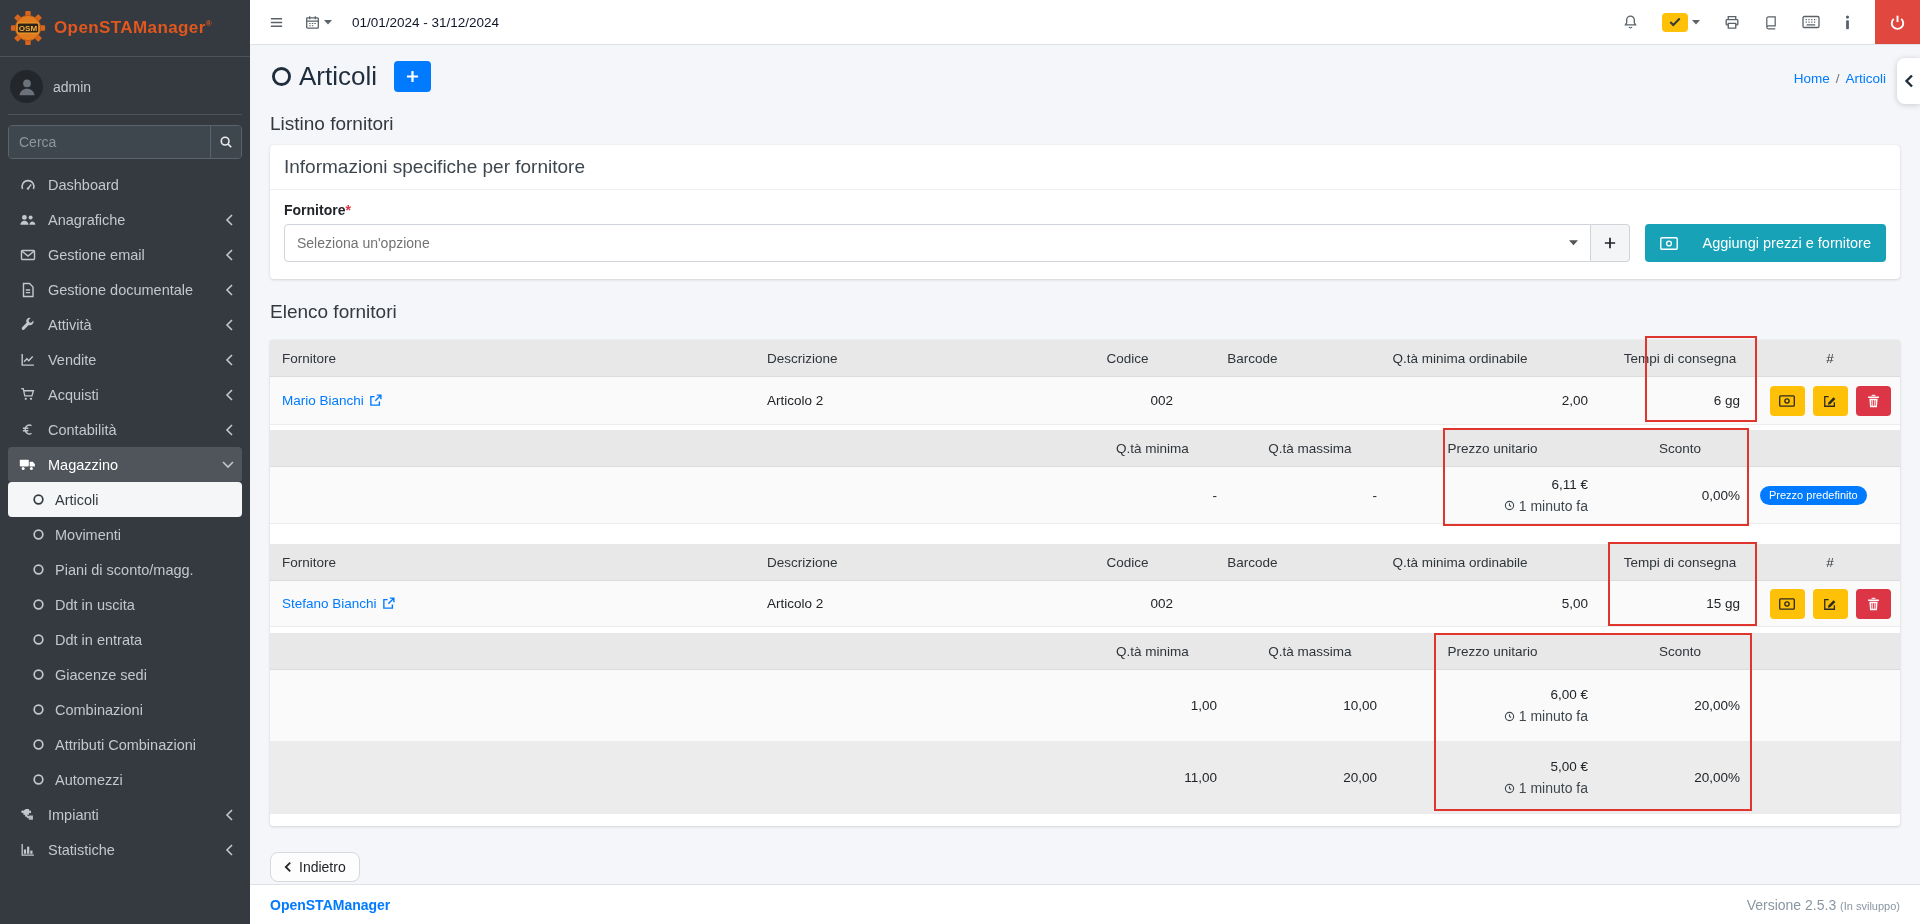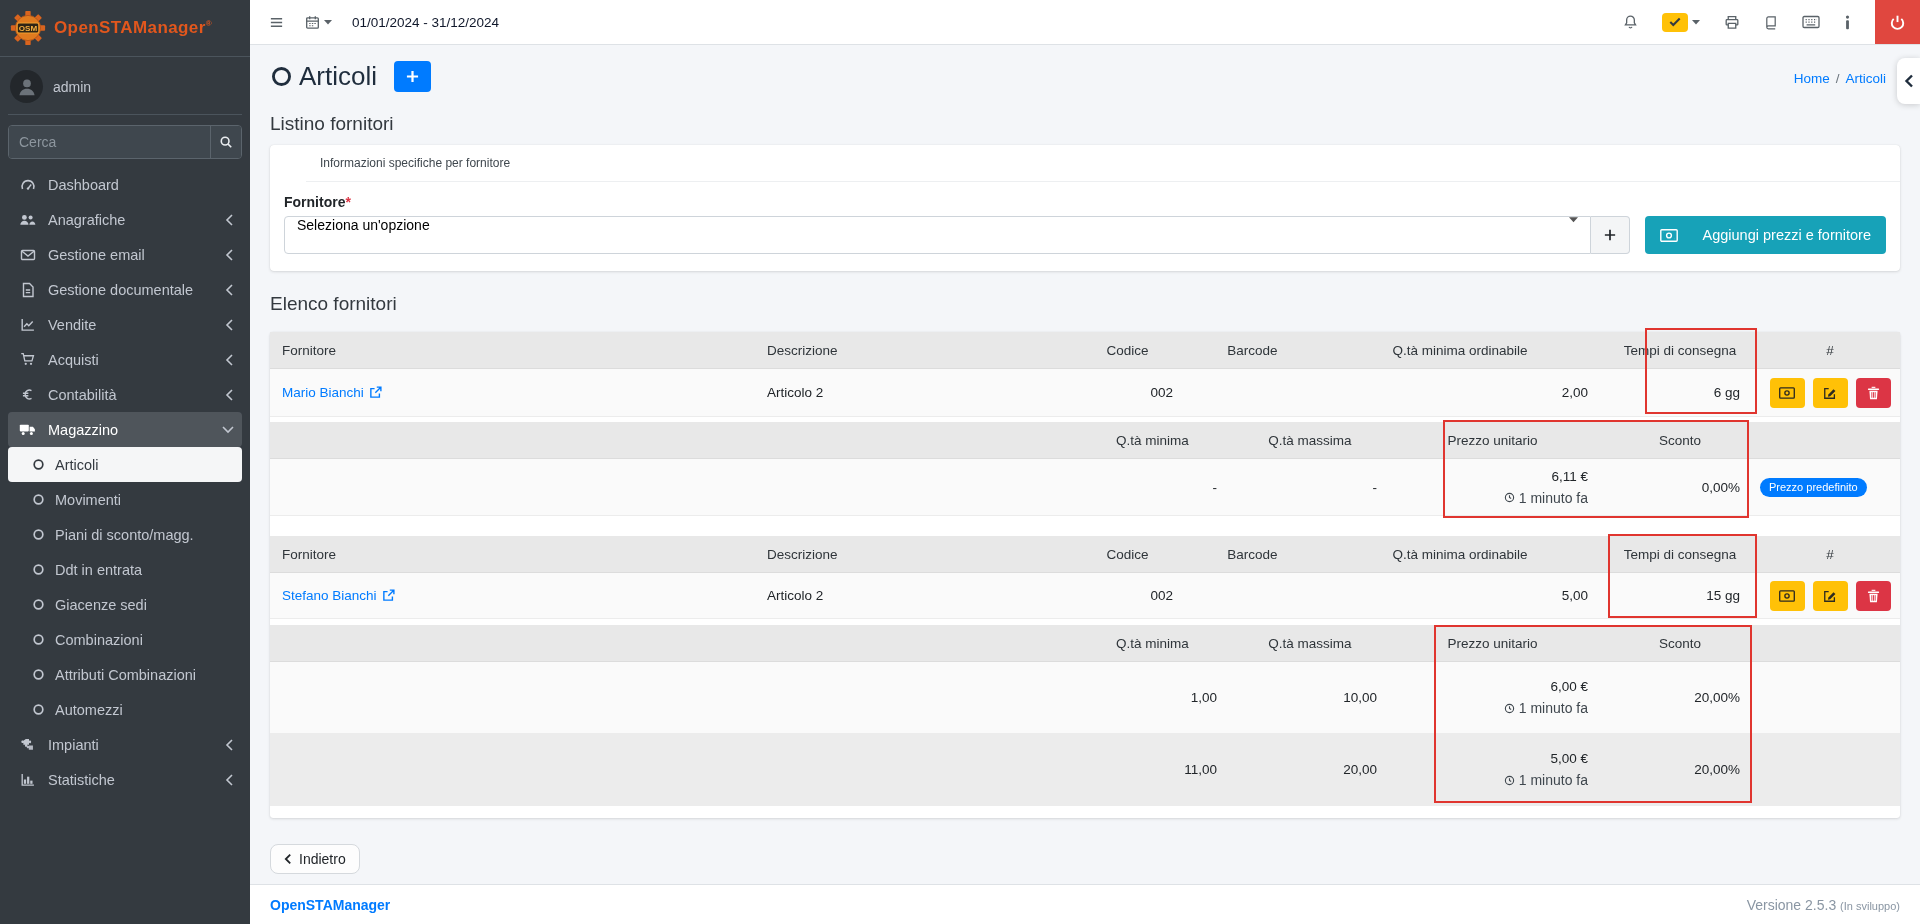--- a/index.html
+++ b/index.html
@@ -91,29 +91,29 @@
   .breadcrumb .sep { margin:0 6px; color:#6c757d; }
 
   .section-h { font-size:19px; font-weight:400; color:#33393f; }
   .section-h.first { margin:12px 0 10px; }
   .section-h.second { margin:22px 0 0; }
 
   .card {
     background:#fff; border-radius:4px;
     box-shadow:0 0 1px rgba(0,0,0,.12), 0 1px 3px rgba(0,0,0,.12);
   }
-  .card-header { padding:11px 14px; border-bottom:1px solid #edeff1; font-size:12px; color:#3f474e;margin-left:36px; }
+  .card-header { padding:11px 14px; border-bottom:1px solid #edeff1; font-size:19px; color:#3f474e; }
   .card-body { padding:12px 14px 17px; }
   .field-label { font-weight:700; font-size:14px; color:#212529; }
   .req { color:#dc3545; }
   .select-row { display:flex; align-items:center; margin-top:6px; }
   .fake-select {
     flex:1; height:38px; border:1px solid #ced4da; border-radius:4px 0 0 4px; background:#fff;
-    display:flex; align-items:flex-start; justify-content:space-between; padding:0 12px;
-    color:#000000; cursor:pointer; font-size:14px;
+    display:flex; align-items:center; justify-content:space-between; padding:0 12px;
+    color:#737373; cursor:pointer; font-size:14px;
   }
   .fake-select .caret { color:#555; }
   .addon-plus {
     width:39px; height:38px; border:1px solid #ced4da; border-left:0; border-radius:0 4px 4px 0;
     background:#f4f5f6; color:#212529; display:flex; align-items:center; justify-content:center; cursor:pointer;
   }
   .teal-btn {
     margin-left:15px; height:38px; padding:0 15px; background:#17a2b8; border:0; border-radius:4px;
     color:#fff; font-size:14.5px; display:flex; align-items:center; gap:25px; cursor:pointer;
     font-family:inherit; white-space:nowrap;
@@ -270,20 +270,33 @@
         </span>
       <span>Gestione documentale</span>
       <span class="chev">
           <svg width="9" height="12" viewBox="0 0 9 12" fill="none" stroke="currentColor" stroke-width="1.6">
             <path d="M7 1L2 6l5 5"></path>
           </svg>
         </span>
     </div>
     <div class="nav-item">
       <span class="nicon">
+          <svg width="15" height="15" viewBox="0 0 16 16" fill="currentColor">
+            <path d="M14.3 4a3.7 3.7 0 0 1-5 4.4l-4.7 4.8a1.6 1.6 0 1 1-2.3-2.3L7 6.2A3.7 3.7 0 0 1 11.4 1L9.2 3.2l.4 2.4 2.4.4 2.2-2.2c.1.7.2 1.5.1 2.2z"></path>
+          </svg>
+        </span>
+      <span>Attività</span>
+      <span class="chev">
+          <svg width="9" height="12" viewBox="0 0 9 12" fill="none" stroke="currentColor" stroke-width="1.6">
+            <path d="M7 1L2 6l5 5"></path>
+          </svg>
+        </span>
+    </div>
+    <div class="nav-item">
+      <span class="nicon">
           <svg width="16" height="15" viewBox="0 0 16 16" fill="none" stroke="currentColor" stroke-width="1.5">
             <path d="M1.8 2v12h12.5"></path>
             <path d="M3.8 10.5l3-3.2 2 2 4.2-4.6"></path>
           </svg>
         </span>
       <span>Vendite</span>
       <span class="chev">
           <svg width="9" height="12" viewBox="0 0 9 12" fill="none" stroke="currentColor" stroke-width="1.6">
             <path d="M7 1L2 6l5 5"></path>
           </svg>
@@ -351,20 +364,28 @@
         </span>
       <span>Movimenti</span>
     </div>
     <div class="sub-item">
       <span>
           <svg width="15" height="15" viewBox="0 0 16 16">
             <circle cx="8" cy="8" r="4.6" fill="none" stroke="currentColor" stroke-width="1.8"></circle>
           </svg>
         </span>
       <span>Piani di sconto/magg.</span>
+    </div>
+    <div class="sub-item">
+      <span>
+          <svg width="15" height="15" viewBox="0 0 16 16">
+            <circle cx="8" cy="8" r="4.6" fill="none" stroke="currentColor" stroke-width="1.8"></circle>
+          </svg>
+        </span>
+      <span>Ddt in uscita</span>
     </div>
     <div class="sub-item">
       <span>
           <svg width="15" height="15" viewBox="0 0 16 16">
             <circle cx="8" cy="8" r="4.6" fill="none" stroke="currentColor" stroke-width="1.8"></circle>
           </svg>
         </span>
       <span>Ddt in entrata</span>
     </div>
     <div class="sub-item">

